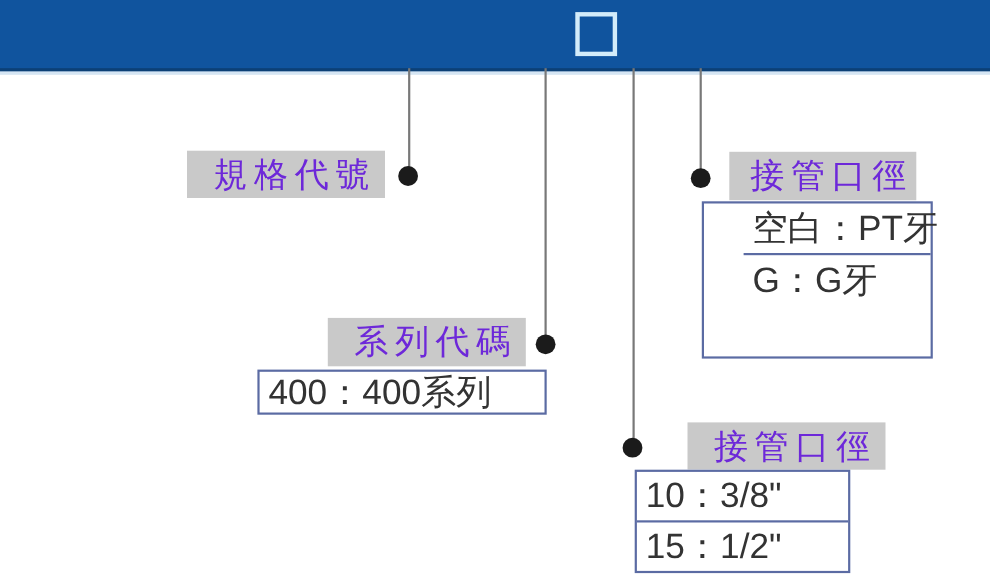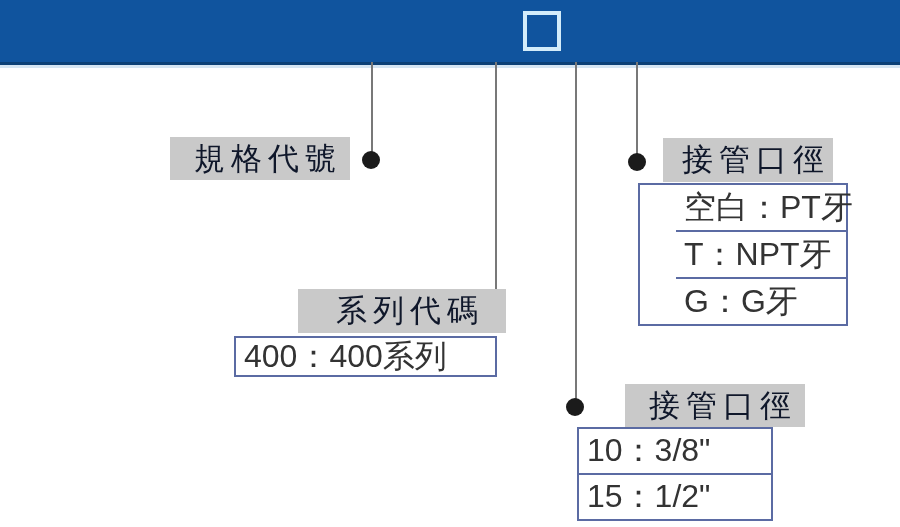--- a/index.html
+++ b/index.html
@@ -57,21 +57,21 @@
   }
   
   .glabel{
     position:absolute;
     background:#c9c9c9;
     display:flex;align-items:center;justify-content:center;
     font-size:31px;
     letter-spacing:6px;
     padding-left:16px;
     box-sizing:border-box;
-    color:#0f172a;
+    color:#6d28d9;
     font-weight:500;
     white-space:nowrap;
   }
   
   .vbox{
     position:absolute;
     background:#ffffff;
     border:2px solid #5b6ba3;
     box-sizing:border-box;
   }
@@ -104,29 +104,28 @@
   <div class="vline" style="left:575px;top:62px;height:345px;"></div>
   <div class="vline" style="left:636px;top:62px;height:100px;"></div>
 
   <div class="dot" style="left:362px;top:151px;"></div>
   <div class="dot" style="left:487px;top:304px;"></div>
   <div class="dot" style="left:566px;top:398px;"></div>
   <div class="dot" style="left:628px;top:153px;"></div>
 
   <div class="glabel" style="left:170px;top:137px;width:180px;height:43px;">規格代號</div>
 
-  <div class="glabel" style="left:298px;top:289px;width:208px;height:44px;">系列代碼</div>
+  <div class="glabel" style="left:298px;top:289px;width:180px;height:44px;">系列代碼</div>
   <div class="vbox single" style="left:234px;top:336px;width:263px;height:41px;">
     <div class="vrow">400：400系列</div>
   </div>
 
   <div class="glabel" style="left:663px;top:138px;width:170px;height:44px;">接管口徑</div>
   <div class="vbox rows3" style="left:638px;top:183px;width:210px;height:143px;padding-left:36px;">
     <div class="vrow">空白：PT牙</div>
-    <div class="vrow">T：NPT牙</div>
     <div class="vrow">G：G牙</div>
   </div>
 
   <div class="glabel" style="left:625px;top:384px;width:180px;height:43px;">接管口徑</div>
   <div class="vbox rows2" style="left:577px;top:427px;width:196px;height:94px;">
     <div class="vrow">10：3/8"</div>
     <div class="vrow">15：1/2"</div>
   </div>
 
 </div>

